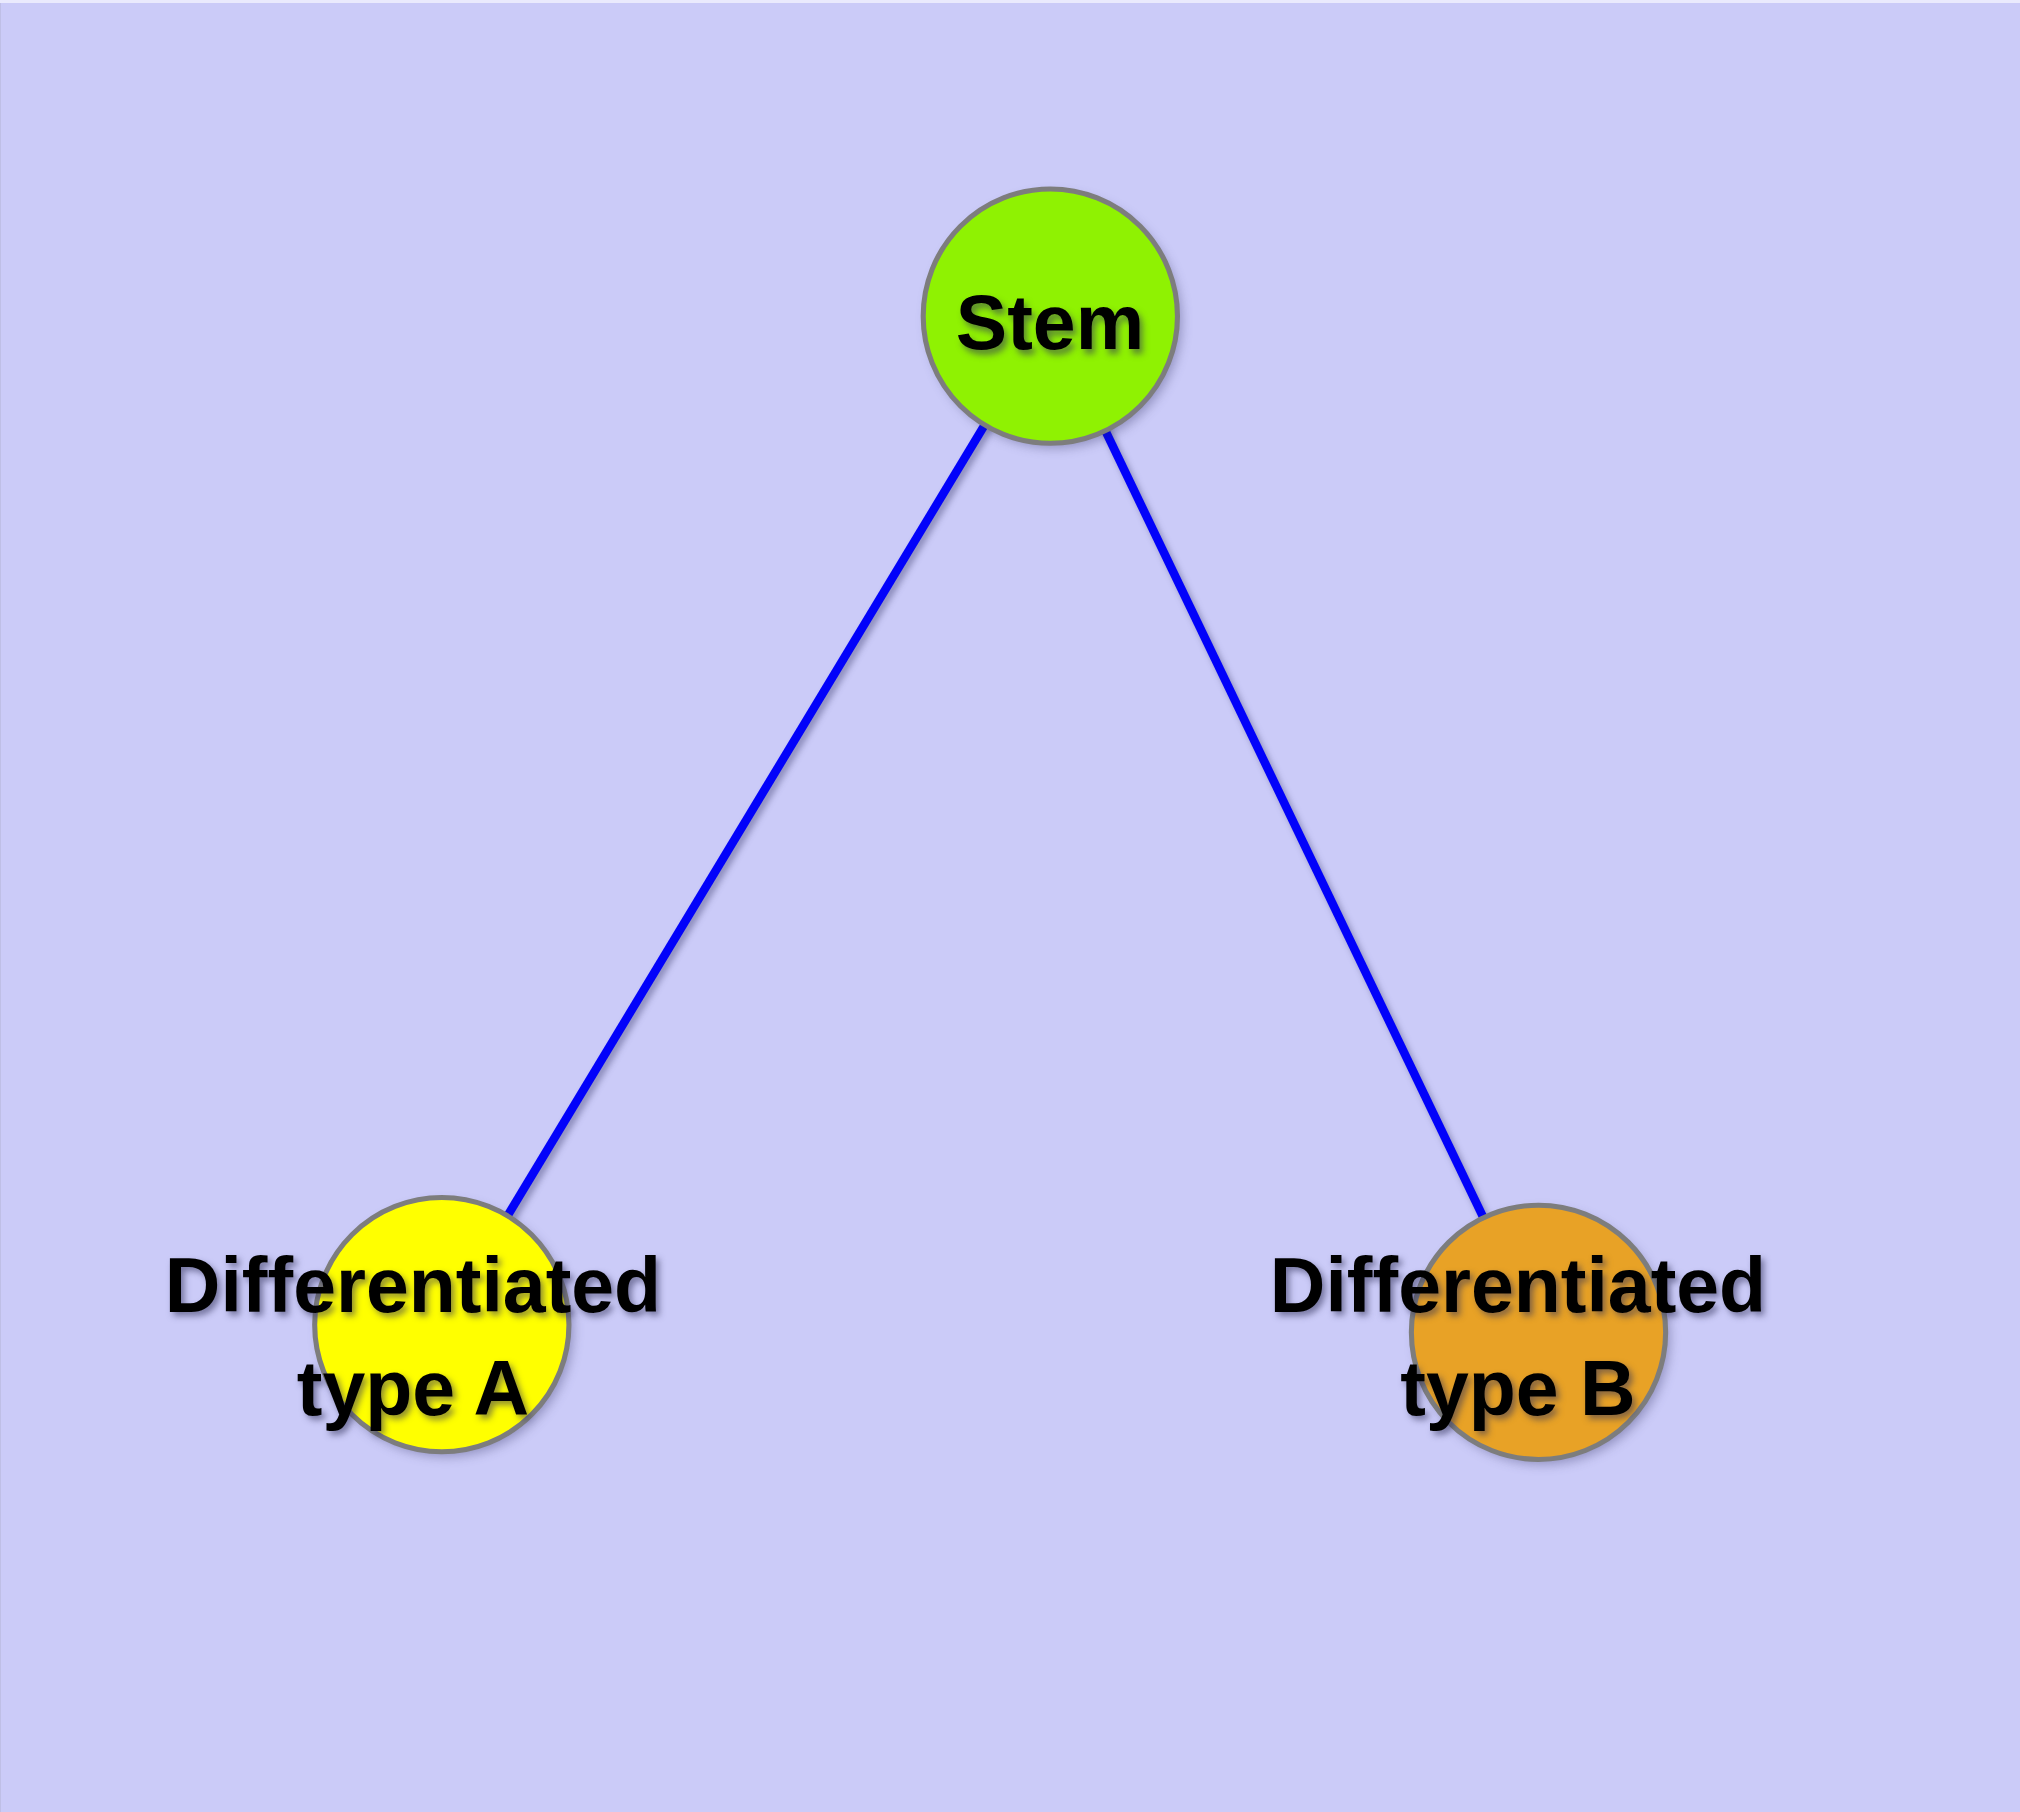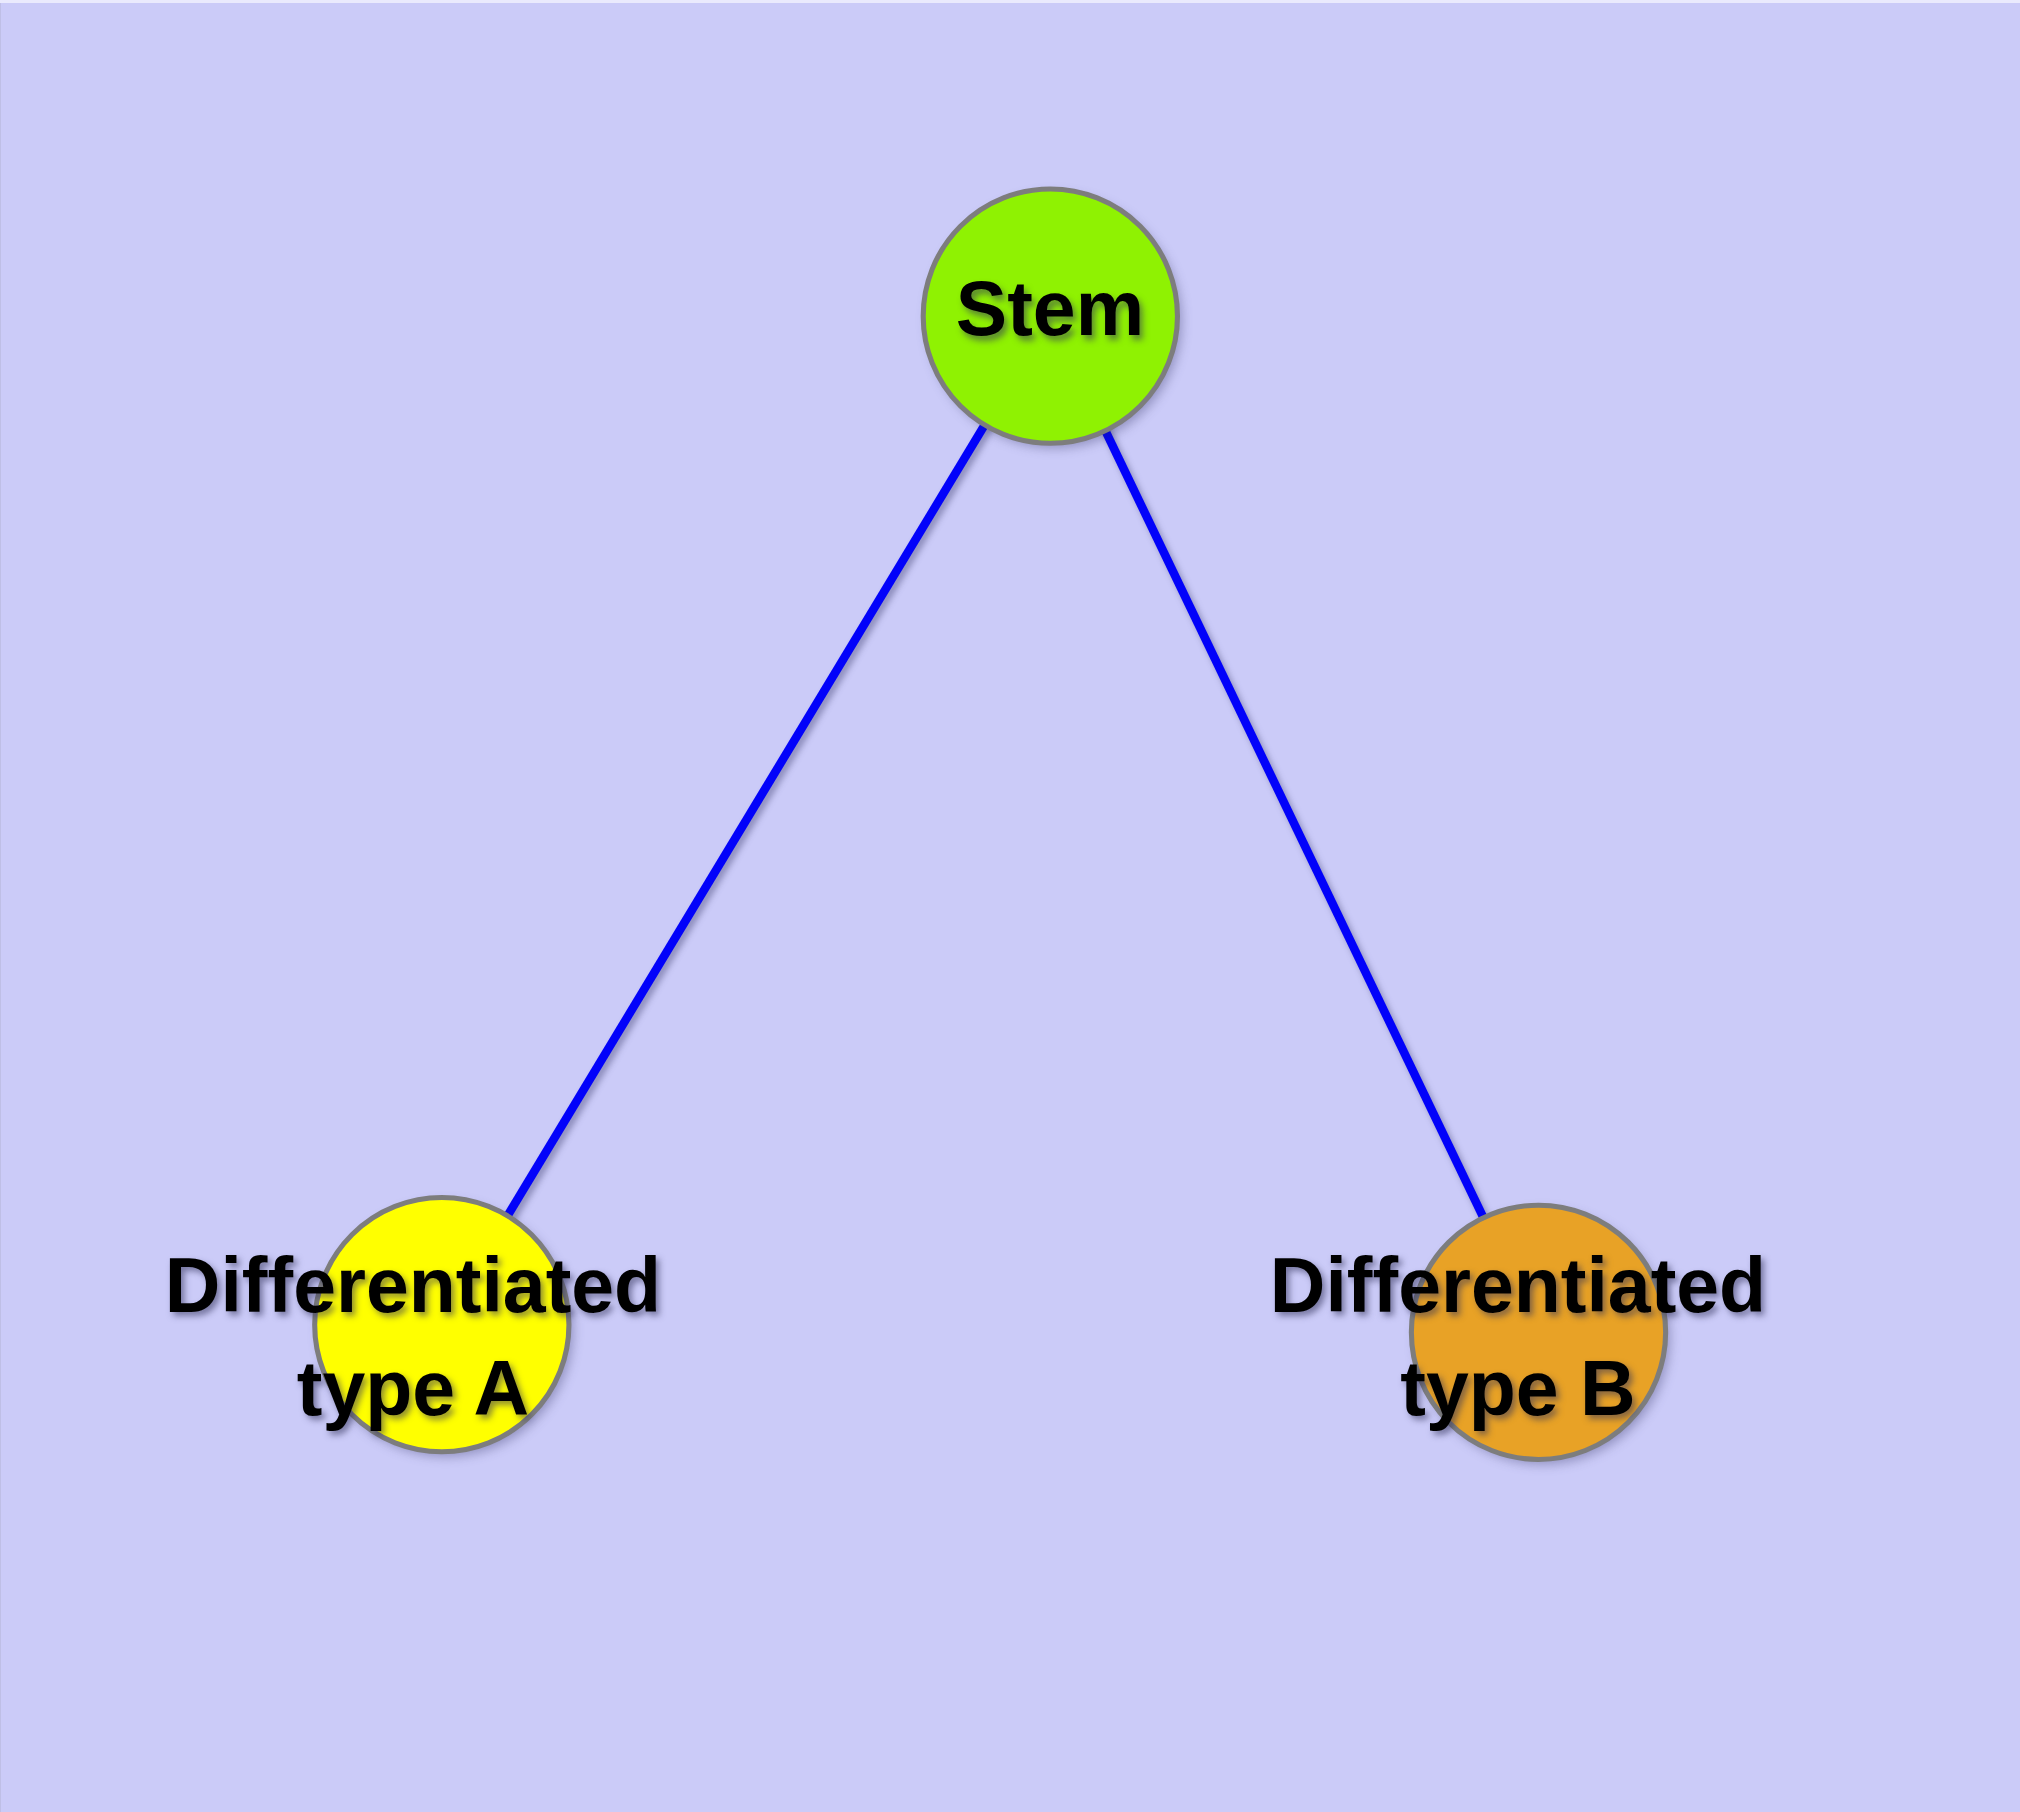--- a/index.html
+++ b/index.html
@@ -42,21 +42,21 @@
     font-weight: 700;
     font-size: 77px;
     line-height: 1.34;
     letter-spacing: 0;
     color: #000000;
     white-space: pre-line;
     text-align: center;
     text-shadow: 3.4px 4.2px 6px rgba(50, 50, 90, 0.55);
     pointer-events: none;
   }
-  #label-stem { left: 1050px; top: 309px; }
+  #label-stem { left: 1050px; top: 323px; }
   #label-type-a { left: 413px;  top: 1337px; }
   #label-type-b { left: 1518px; top: 1337px; }
 </style>
 </head>
 <body>
 
 <div id="slide">
 
   <div id="top-edge-highlight"></div>
 

